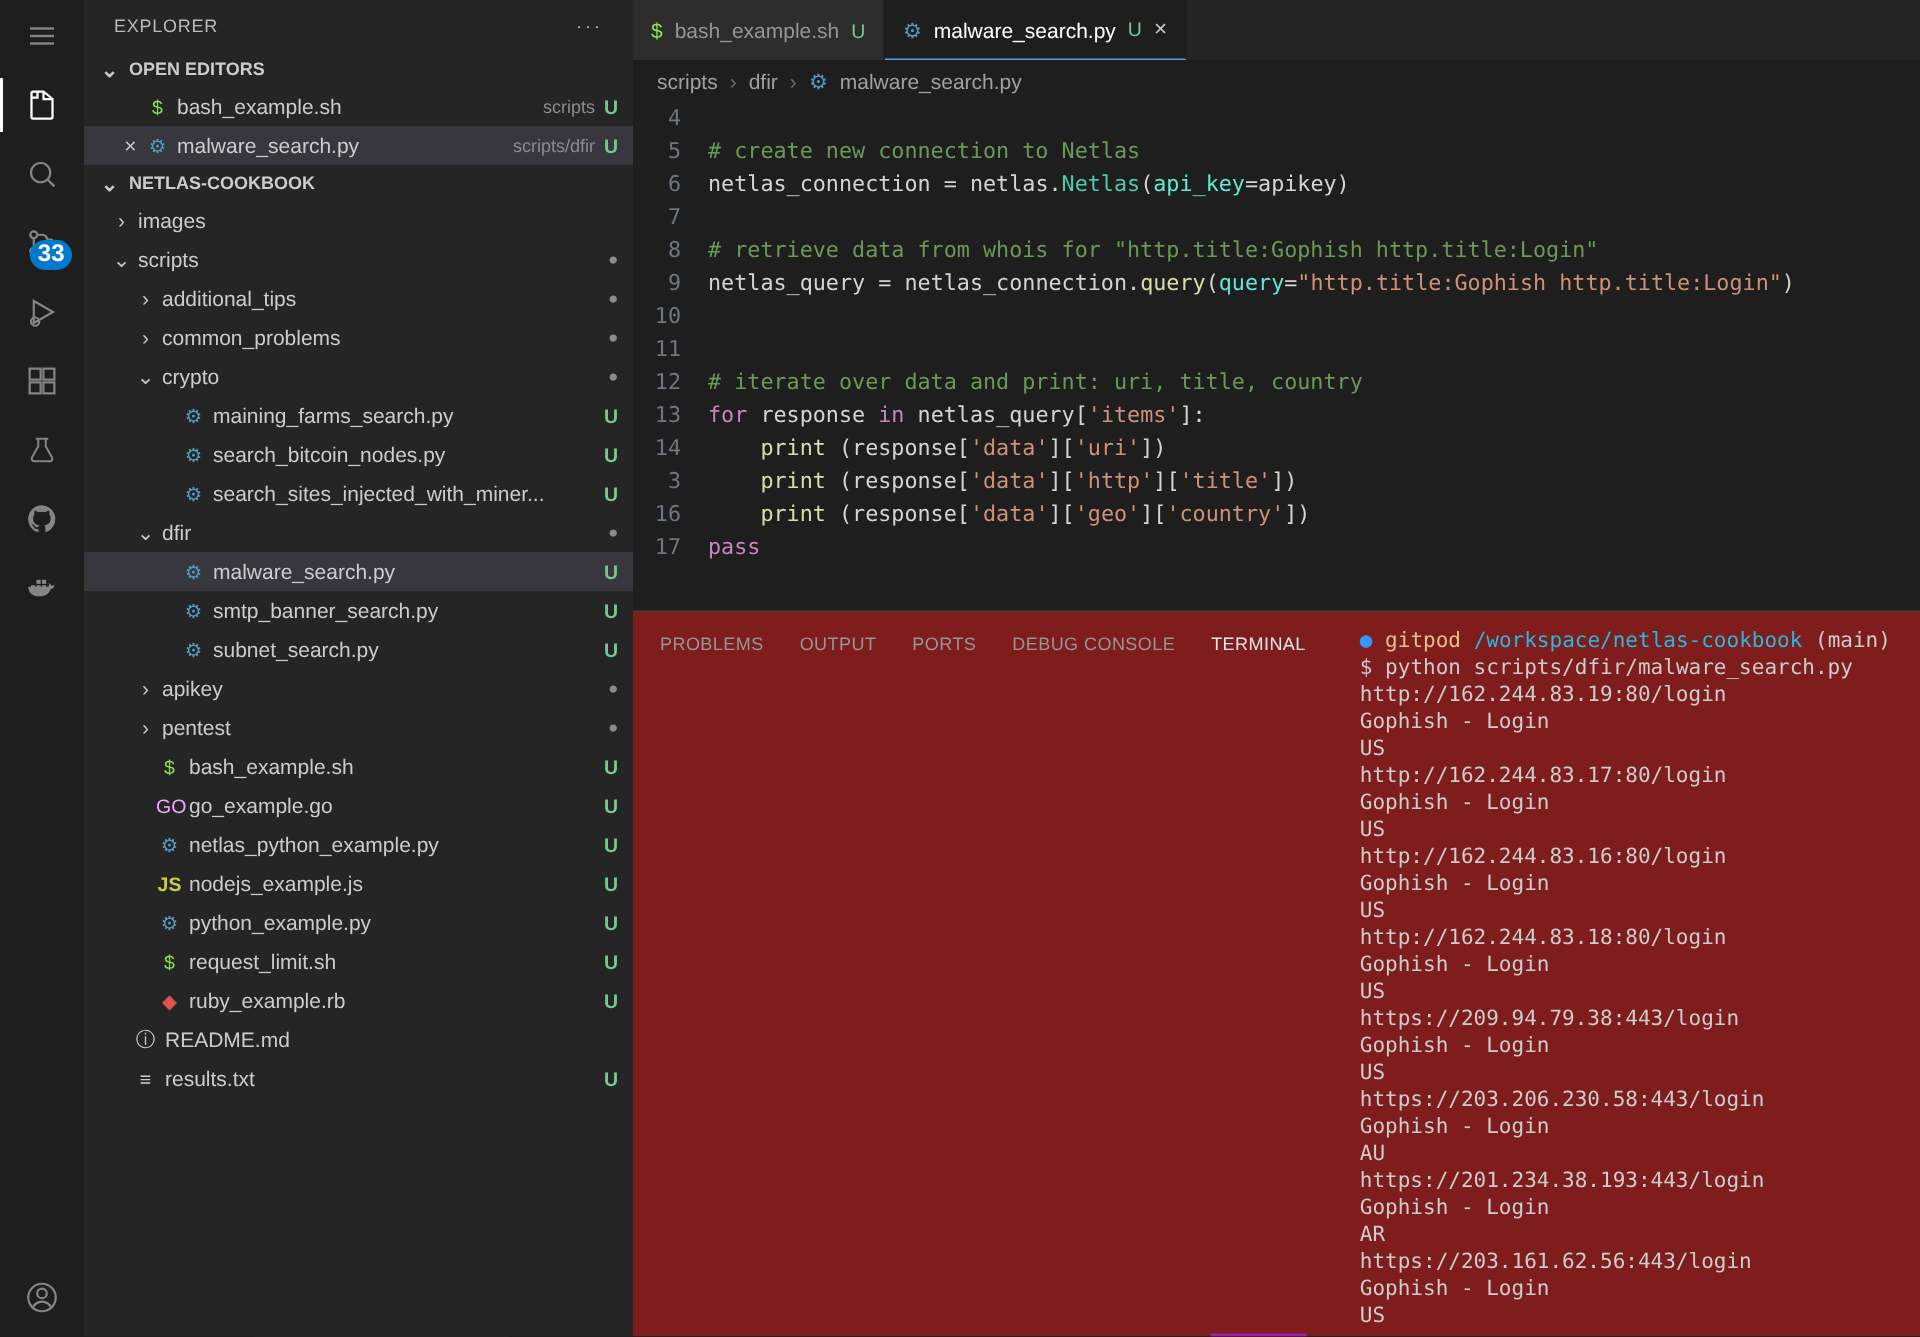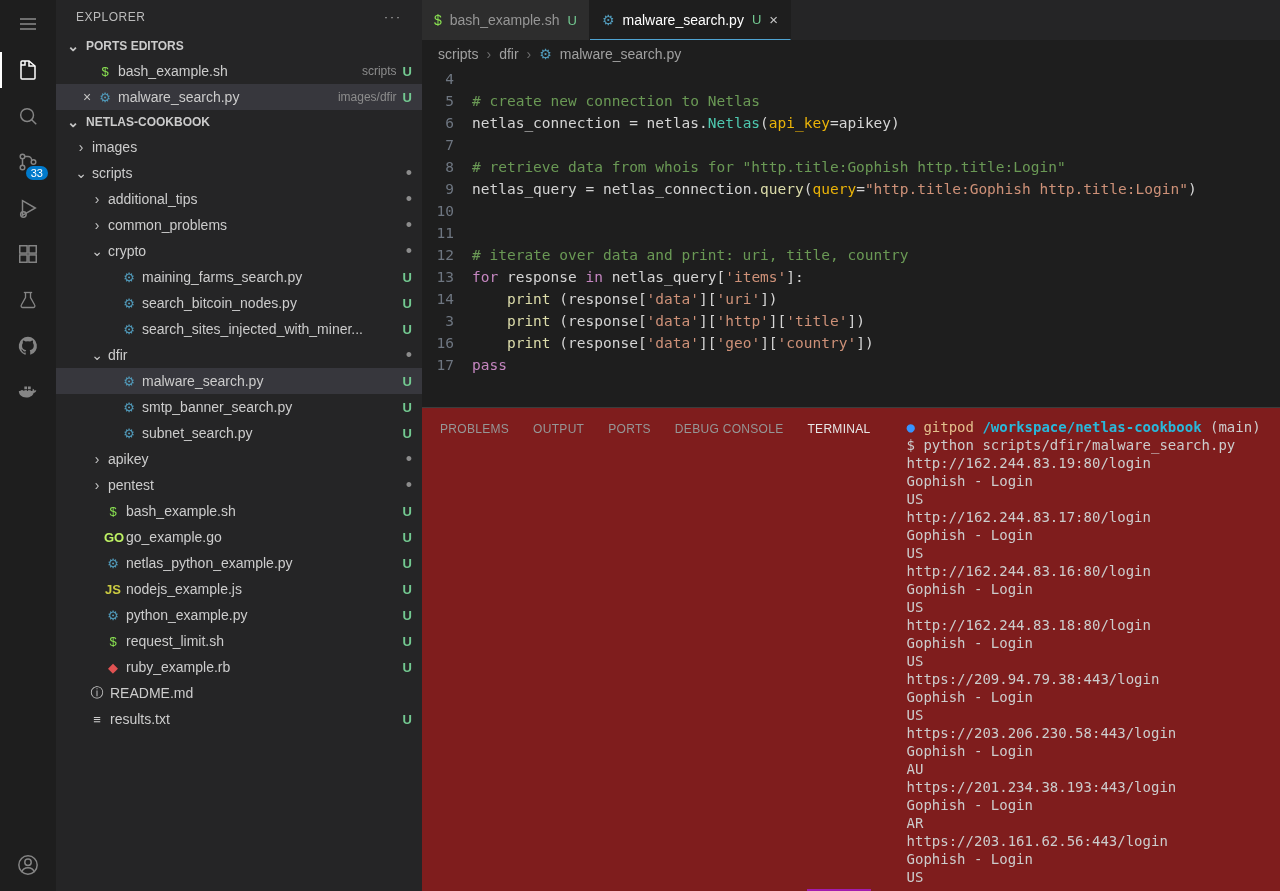--- a/index.html
+++ b/index.html
@@ -42,23 +42,23 @@
   height: 36px;
   background: #fff;
 }
 .badge {
   position: absolute;
   bottom: -4px;
   right: -6px;
   background: #007acc;
   color: #fff;
   border-radius: 10px;
-  font-size: 11px;
+  font-size: 16px;
   padding: 1px 5px;
-  font-weight: 400;
+  font-weight: 700;
 }
 .activity-bar .bottom { margin-top: auto; margin-bottom: 12px; }
 
 .sidebar {
   width: 366px;
   background: #252526;
   display: flex;
   flex-direction: column;
   font-size: 14px;
 }
@@ -158,21 +158,21 @@
   color: #6e7681;
   padding-right: 18px;
   user-select: none;
 }
 .code { flex: 1; white-space: pre; color: #d4d4d4; overflow: hidden;}
 .c-comment { color: #6a9955; }
 .c-keyword { color: #c586c0; }
 .c-func { color: #dcdcaa; }
 .c-str { color: #ce9178; }
 .c-type { color: #4ec9b0; }
-.c-param { color: #eab308; }
+.c-param { color: #5eead4; }
 .c-punc { color: #d4d4d4;}
 
 .panel {
   height: 484px;
   border-top: 1px solid #3c3c3c;
   display: flex;
   flex-direction: row;
   background: #7f1d1d;
 }
 .panel-tabs {
@@ -189,25 +189,25 @@
   padding: 10px 18px;
   font-family: "SF Mono", Menlo, Consolas, monospace;
   font-size: 14px;
   line-height: 18px;
   color: #cccccc;
   overflow: hidden;
   white-space: pre-wrap;
 }
 .term-dot { color:#3794ff; }
 .term-orange { color:#e2c08d; }
-.term-cyan { color:#29b8db;font-weight:bold; }
+.term-cyan { color:#29b8db; }
 
 .icon-py { color:#519aba; }
 .icon-sh { color:#89e051; }
-.icon-go { color:#bef264; font-size:10px; font-weight:700;}
+.icon-go { color:#f0abfc; font-size:10px; font-weight:400;}
 .icon-js { color:#cbcb41; font-size:10px; font-weight:700;}
 .icon-rb { color:#e05252;}
 .icon-info { color:#cccccc;}
 .icon-txt { color:#cccccc;}
 </style>
 </head>
 <body>
 
 <div class="activity-bar">
   <div class="icon">
@@ -284,37 +284,37 @@
   </div>
 </div>
 
 <div class="sidebar">
   <div class="sidebar-header">
     <span>EXPLORER</span>
     <span style="letter-spacing:2px;">···</span>
   </div>
   <div class="section-header">
     <span class="chev">⌄</span>
-    <span>PORTS EDITORS</span>
+    <span>OPEN EDITORS</span>
   </div>
   <div id="open-editors">
       <div class="tree-row">
         <span class="indent" style="width:22px"></span>
     <span class="close-slot"></span>
     <span class="file-icon icon-sh">$</span>
     <span class="label">bash_example.sh</span>
     <span class="hint">scripts</span>
     <span class="status">U</span>
       </div>
       <div class="tree-row selected">
         <span class="indent" style="width:22px"></span>
     <span class="close-slot">×</span>
     <span class="file-icon icon-py">⚙</span>
     <span class="label">malware_search.py</span>
-    <span class="hint">images/dfir</span>
+    <span class="hint">scripts/dfir</span>
     <span class="status">U</span>
       </div>
     </div>
   <div class="section-header">
     <span class="chev">⌄</span>
     <span>NETLAS-COOKBOOK</span>
   </div>
   <div class="tree" id="file-tree">
       <div class="tree-row">
         <span class="indent" style="width:18px"></span>

